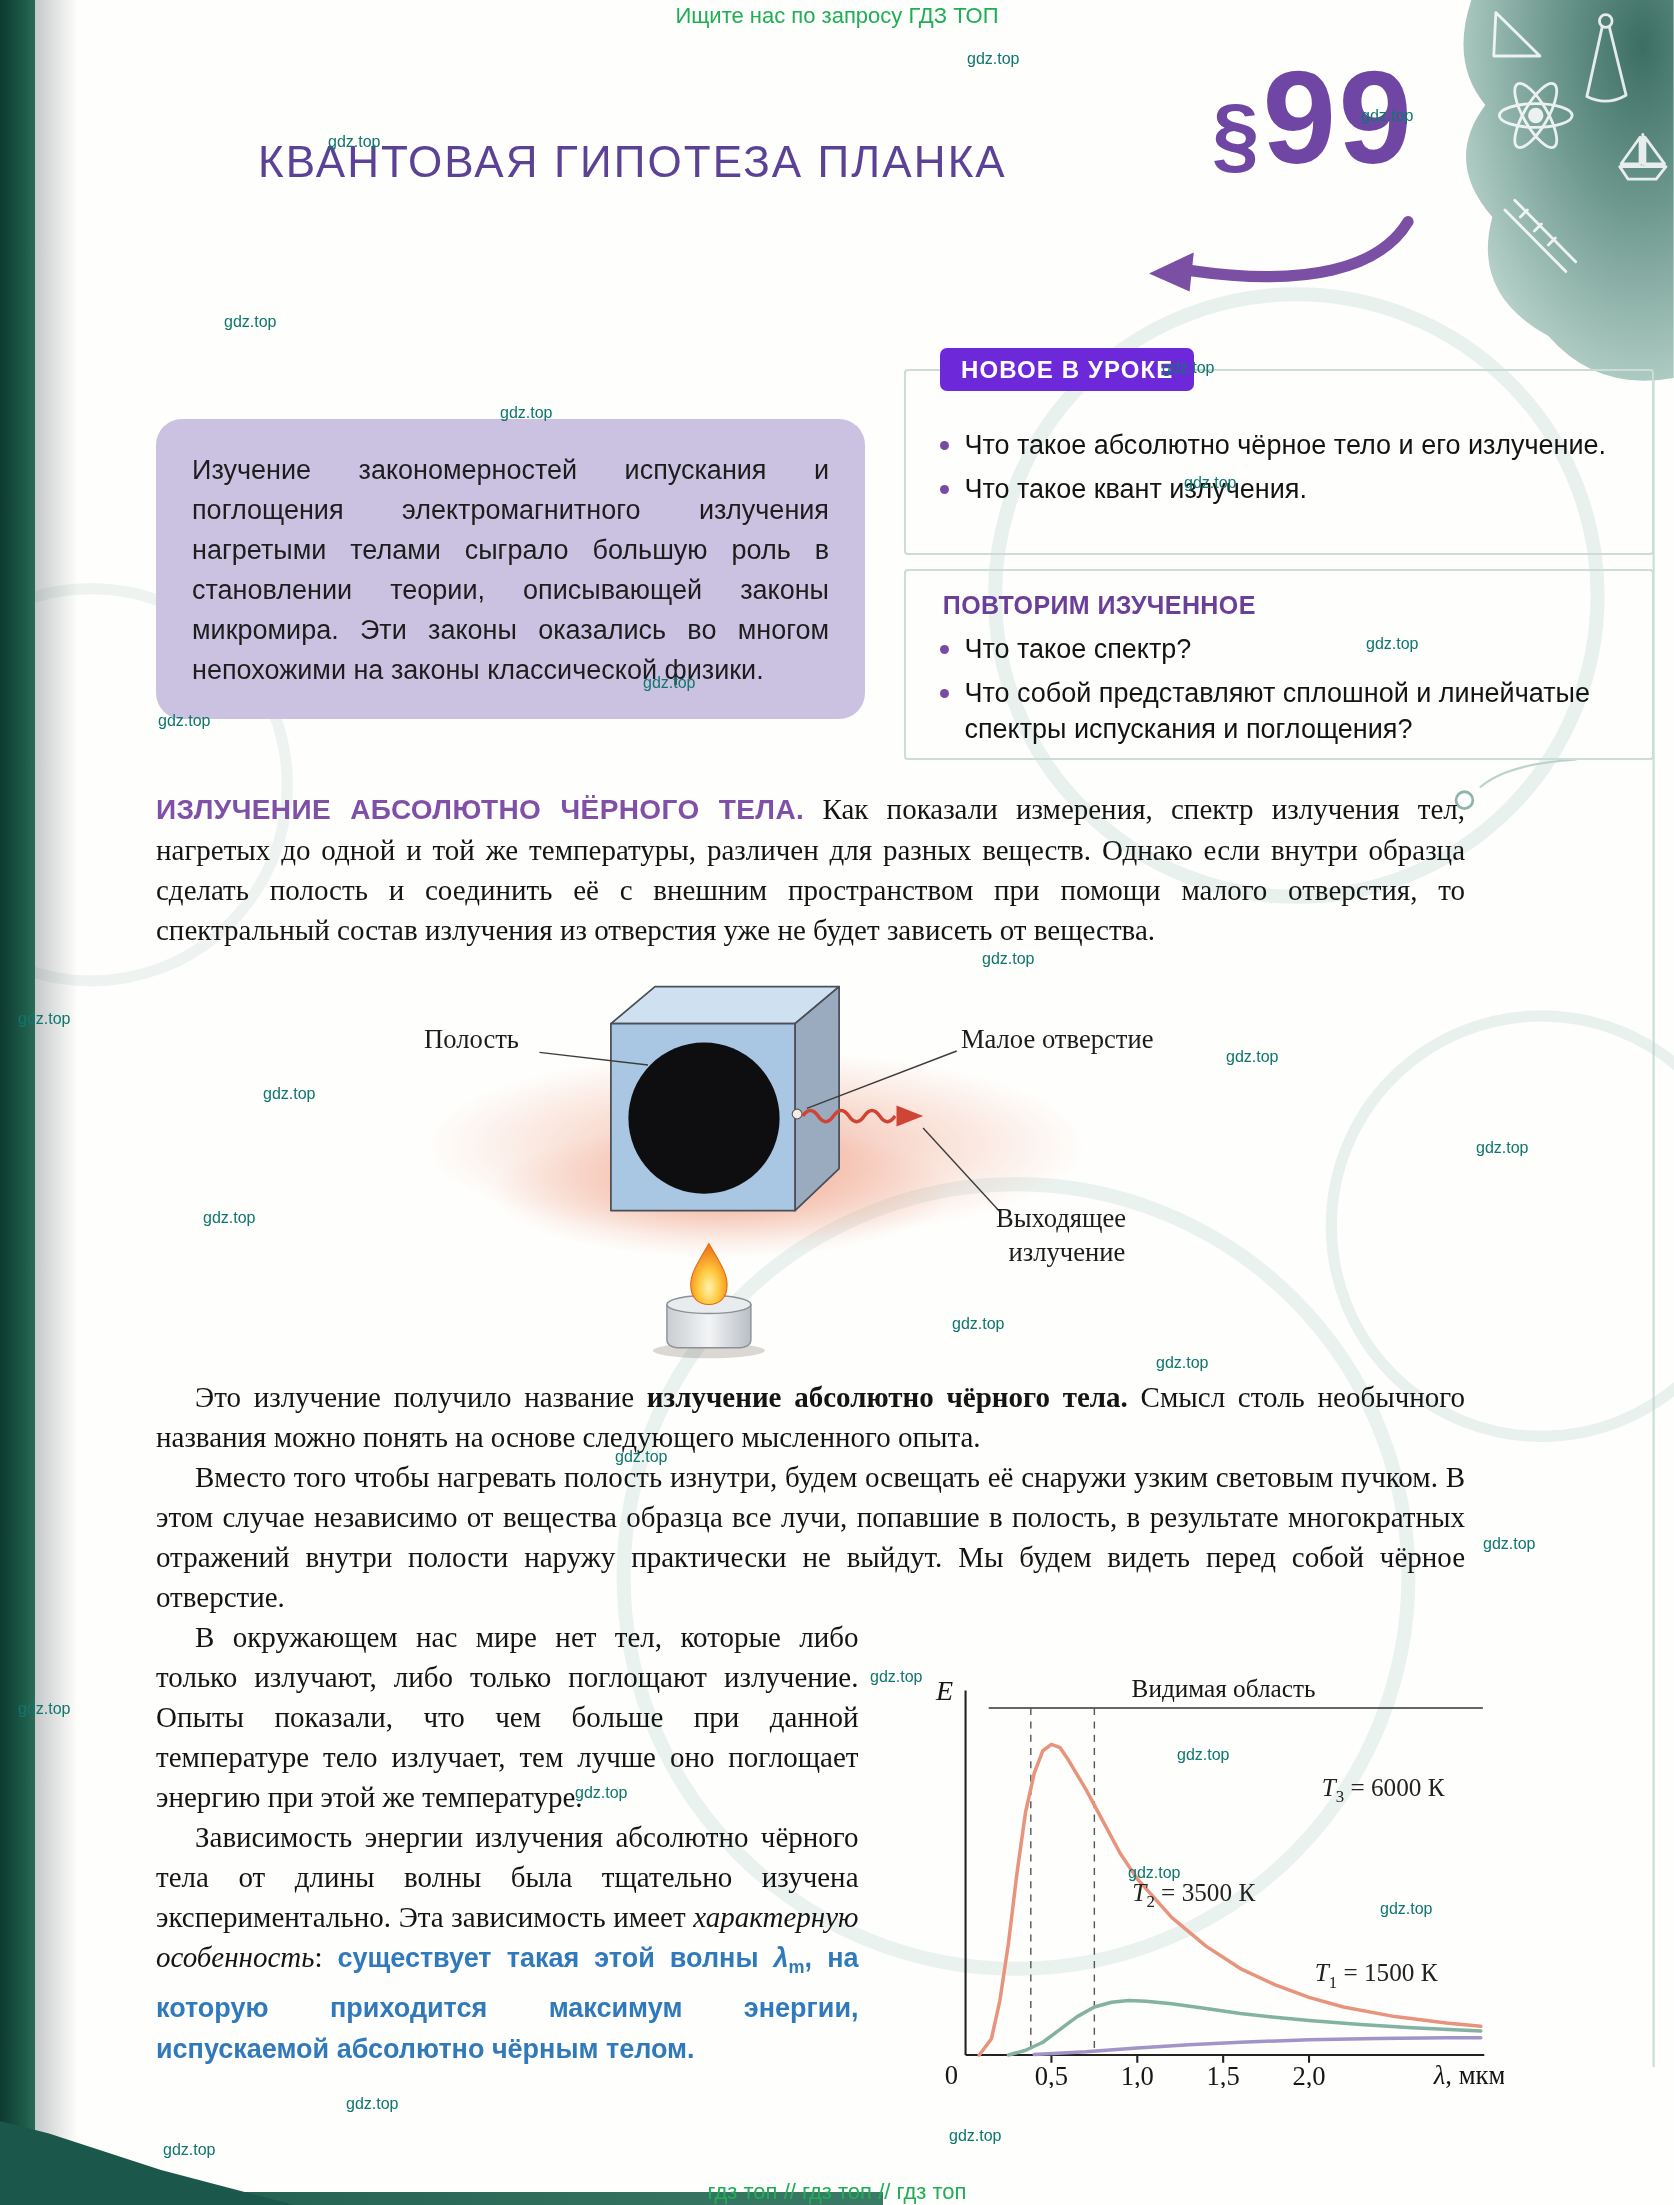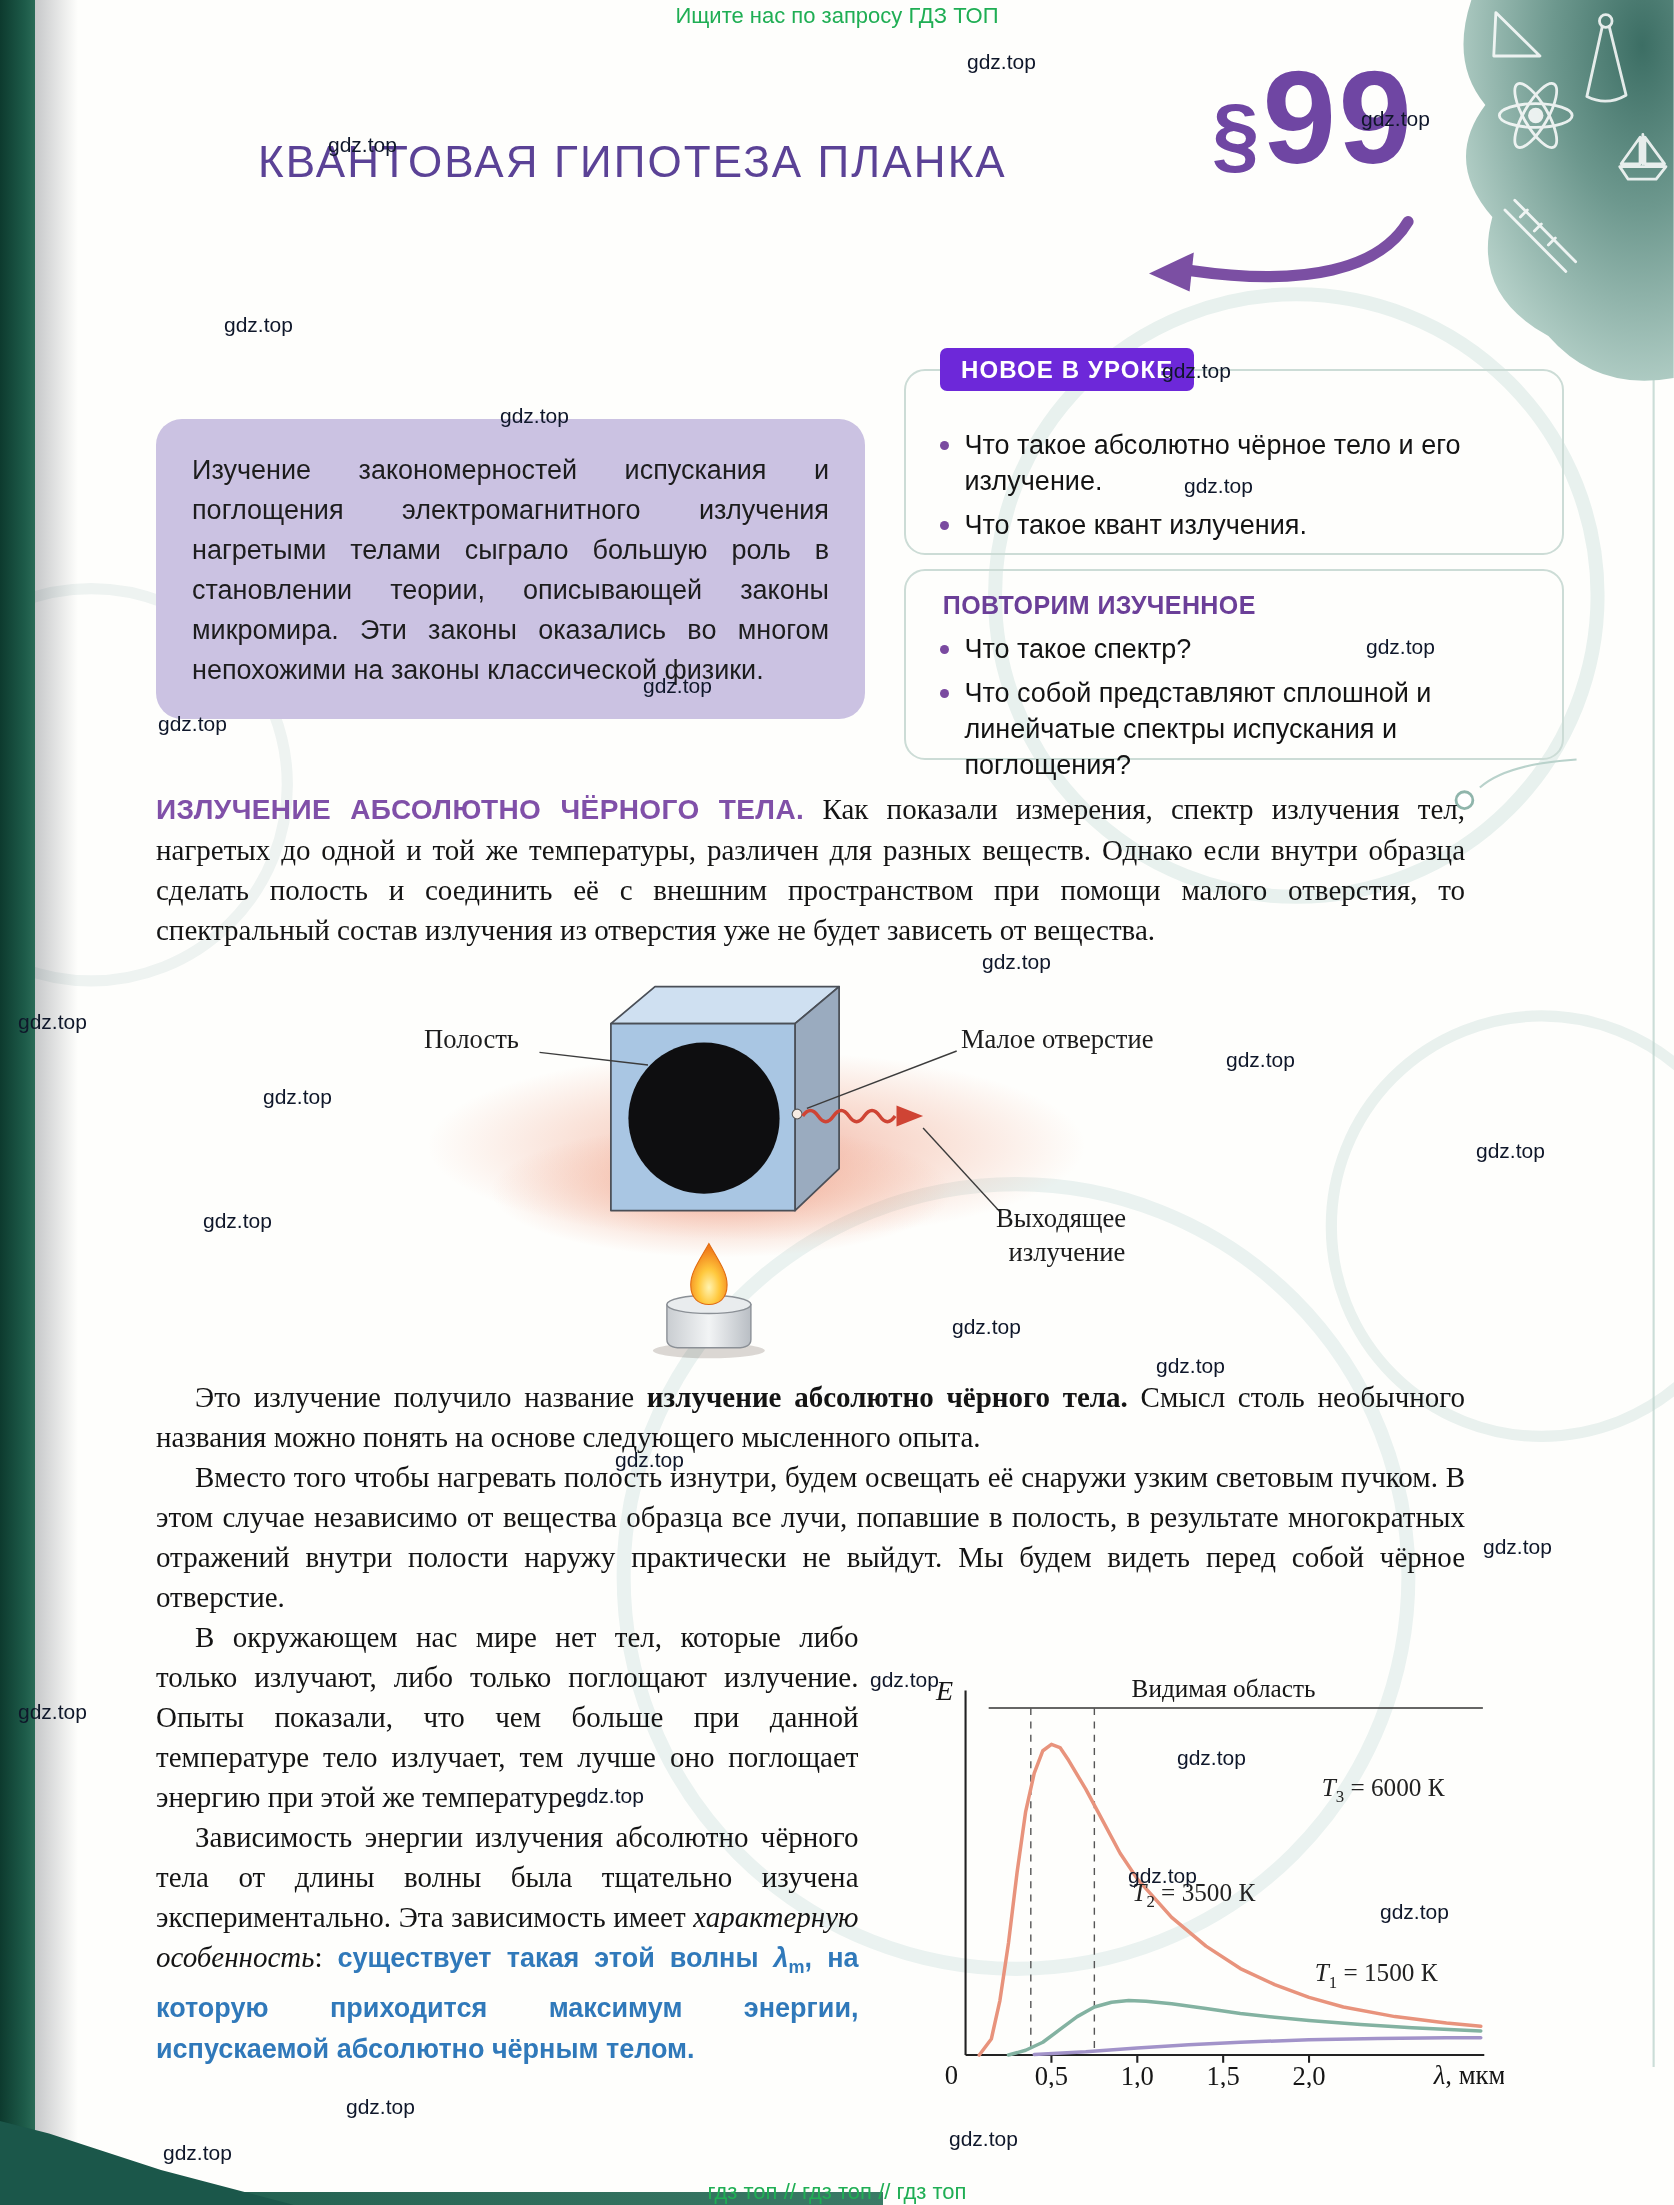--- a/index.html
+++ b/index.html
@@ -10,40 +10,40 @@
          background:linear-gradient(to right,#0d3a2e,#1d5b49 70%,#2a6b57);}
   .edge-shadow{position:absolute;left:35px;top:0;width:43px;height:2205px;z-index:2;
          background:linear-gradient(to right,rgba(70,75,85,.30),rgba(70,75,85,0));}
   .bottom-strip{position:absolute;left:35px;top:2192px;width:848px;height:13.3px;z-index:3;
          background:linear-gradient(to right,#1c5a4a,#3b7a66);}
   .corner-wedge{position:absolute;left:0;bottom:0;z-index:4;}
   .banner-top{position:absolute;top:2.8px;left:50%;transform:translateX(-50%);z-index:40;
          color:#1fae54;font-size:22px;white-space:nowrap;}
   .banner-bottom{position:absolute;top:2179px;left:50%;transform:translateX(-50%);z-index:40;
          color:#1fae54;font-size:22px;white-space:nowrap;}
-  .wm{position:absolute;z-index:50;color:#0f172a;font-size:21px;white-space:nowrap;}
+  .wm{position:absolute;z-index:50;color:#0f766e;font-size:16px;white-space:nowrap;}
   .bg-circles,.decor-lines{position:absolute;left:0;top:0;z-index:1;}
   .corner-decor{position:absolute;right:0;top:0;z-index:5;}
   
   .title{position:absolute;left:258px;top:137px;z-index:10;margin:0;
          font-size:44px;font-weight:normal;letter-spacing:2.1px;color:#5b4296;white-space:nowrap;}
   .sec-num{position:absolute;left:1212px;top:42px;z-index:10;white-space:nowrap;color:#6f46a3;}
   .sec-sym{font-size:85px;font-weight:bold;}
   .sec-99{font-size:132px;font-weight:bold;letter-spacing:2.8px;}
   .purple-arrow{position:absolute;left:1121px;top:209px;z-index:9;}
   
   .intro-box{position:absolute;left:156px;top:419px;width:709px;height:300px;z-index:10;
          box-sizing:border-box;background:#cbc2e2;border-radius:26px;padding:31px 36px;
          font-size:27px;line-height:40px;color:#1d1d1d;text-align:justify;}
   
   .badge{position:absolute;left:940px;top:348px;height:43px;z-index:12;background:#6d28d9;
          color:#fff;font-size:24px;font-weight:bold;letter-spacing:1.1px;display:flex;
          align-items:center;padding:0 21px;border-radius:7px;}
-  .panel{position:absolute;left:904px;width:660px;z-index:11;box-sizing:border-box;
-         border:2.1px solid #ccdcd6;border-radius:21px;background:transparent;}
+  .panel{position:absolute;left:904px;width:750px;z-index:11;box-sizing:border-box;
+         border:2.1px solid #ccdcd6;border-radius:4px;background:transparent;}
   .panel1{top:369px;height:186px;padding:56px 29px 11.2px 34px;}
   .panel2{top:569px;height:191px;padding:19.6px 29px 11.2px 34px;}
   .panel-title{font-size:25px;font-weight:bold;color:#6b3f98;letter-spacing:0.4px;margin:0 0 11.2px 2.8px;}
   .bullet-row{display:flex;gap:15.4px;margin-bottom:8.4px;font-size:27px;line-height:36px;color:#131313;}
   .dot{width:9px;height:9px;border-radius:50%;background:#7a4aa0;flex:0 0 auto;margin-top:14px;}
   
   .bodytext{font-family:"Liberation Serif",serif;font-size:29px;line-height:40px;
          color:#141414;text-align:justify;z-index:10;}
   .bodyflow1{position:absolute;left:156px;top:789px;width:1309px;}
   .bodyflow2{position:absolute;left:156px;top:1377px;width:1309px;}

